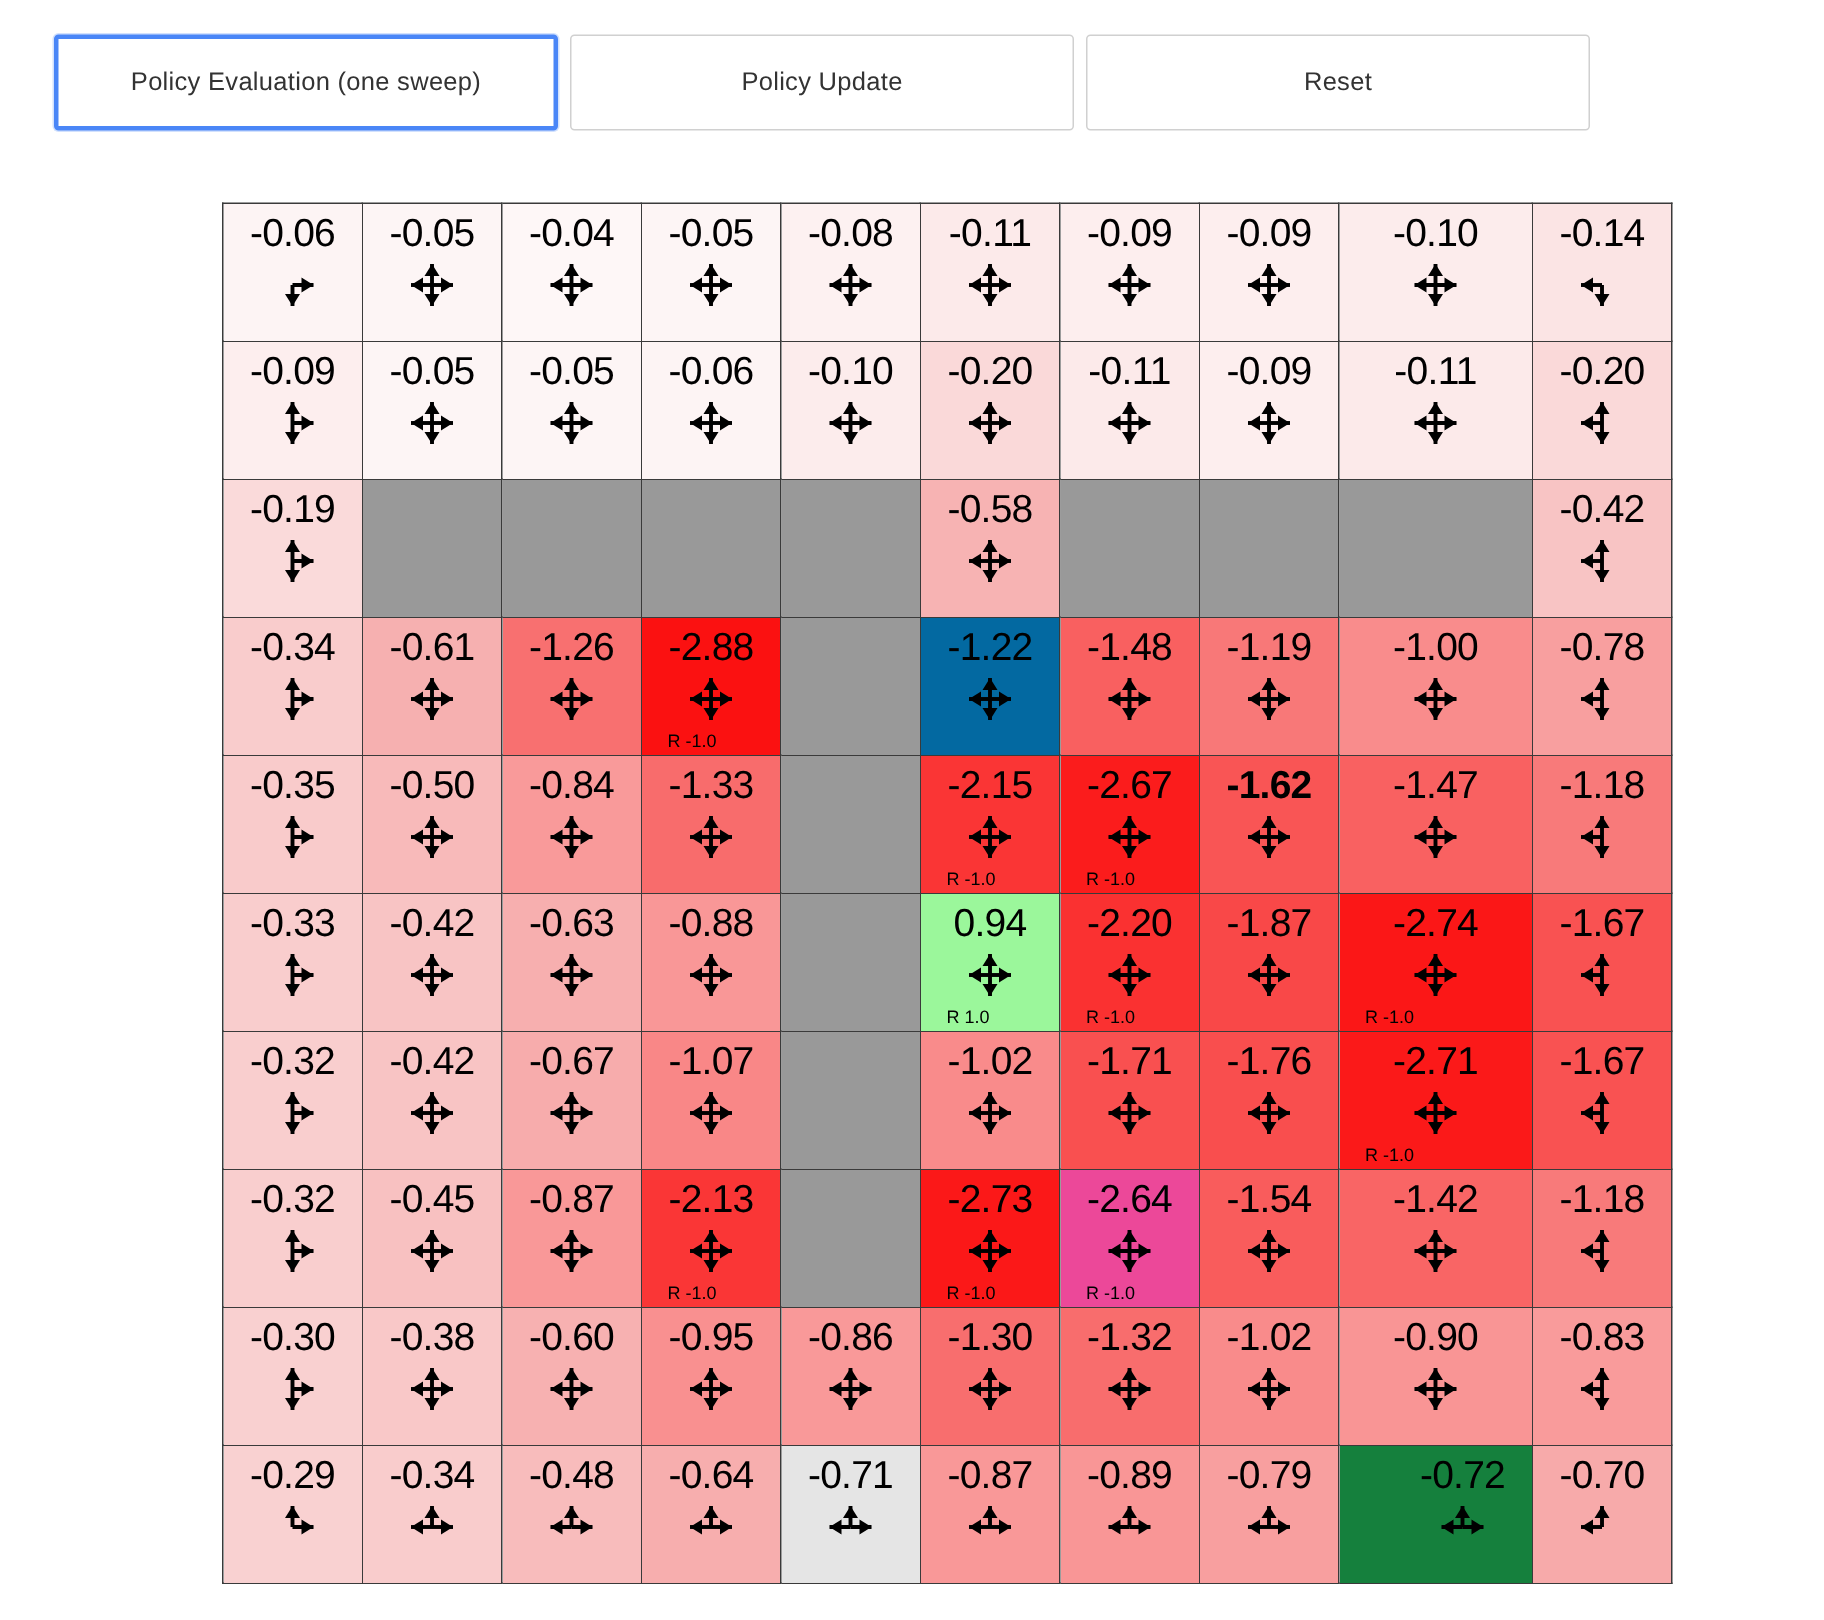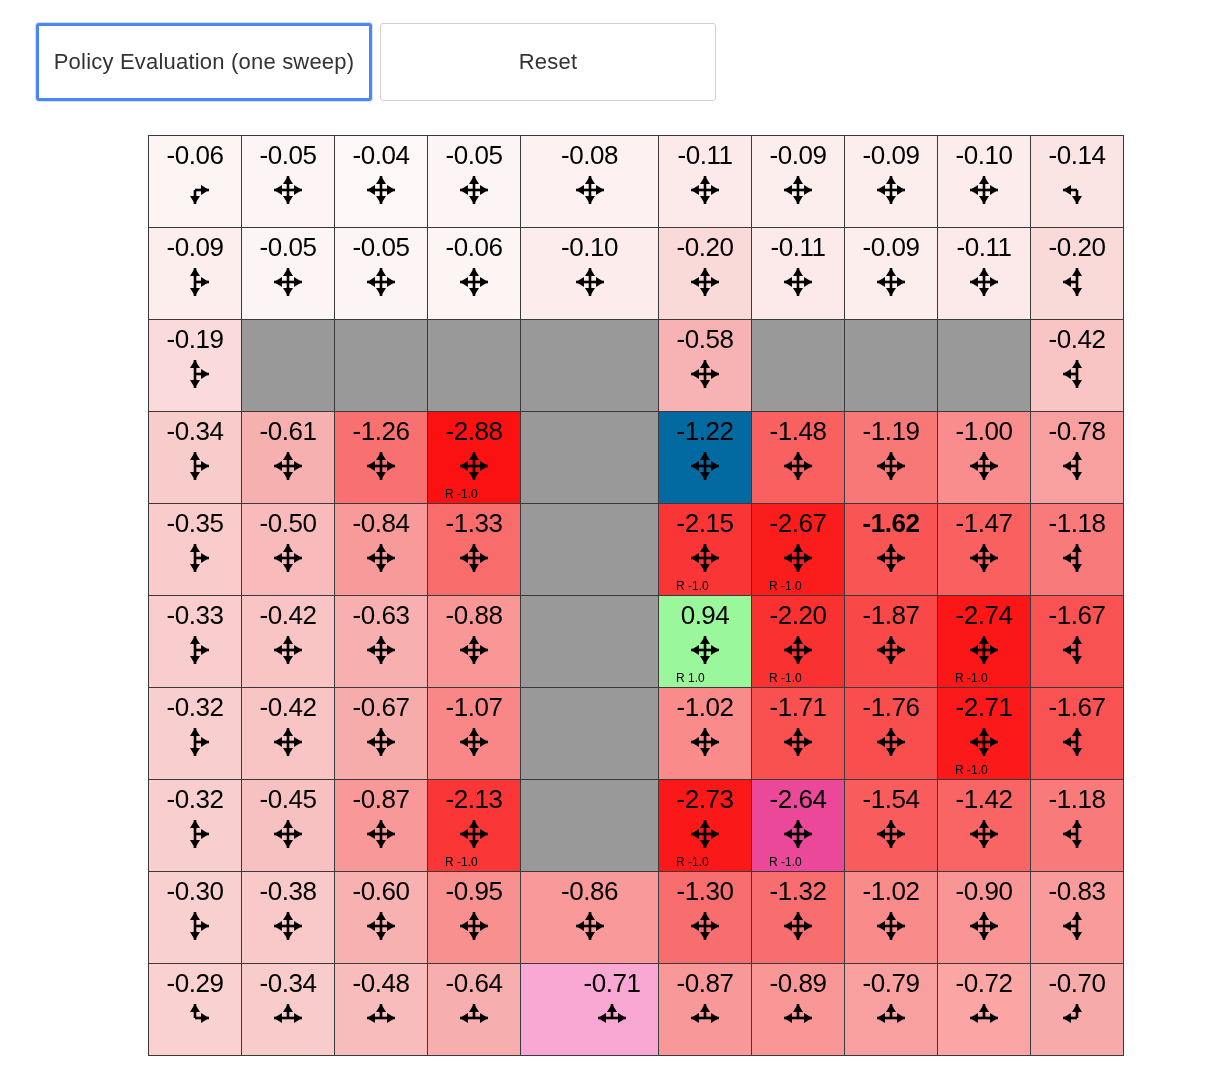--- a/index.html
+++ b/index.html
@@ -21,27 +21,27 @@
   
   .toolbar {
     position: absolute;
     top: 23px;
     left: 36px;
     display: flex;
     gap: 8px;
   }
   .tb-btn {
     width: 336px;
-    height: 78px;
+    height: 64px;
     box-sizing: border-box;
     background: #ffffff;
     border: 1px solid #d0d0d0;
     border-radius: 3px;
     color: #333333;
-    font-size: 22px;
+    font-size: 17px;
     display: flex;
     align-items: center;
     justify-content: center;
     cursor: pointer;
     letter-spacing: 0.2px;
   }
   .tb-btn.focused {
     border: 3px solid #4a86f7;
     box-shadow: 0 0 0 1px rgba(74,134,247,0.25);
   }
@@ -104,20 +104,23 @@
 </head>
 <body>
 
 <div id="app">
 
   <div class="toolbar">
       <div class="tb-btn focused">
         <span>Policy Evaluation (one sweep)</span>
       </div>
       <div class="tb-btn">
+        <span>Policy Update</span>
+      </div>
+      <div class="tb-btn">
         <span>Reset</span>
       </div>
     </div>
 
   <div class="gridwrap">
     <table class="grid">
       <tbody id="grid-body">
           <tr>
             <td style="background: rgb(253, 244, 244);">
               <div class="cell-inner">
@@ -1332,21 +1335,21 @@
                 <div class="arrows"><svg width="44" height="40" viewBox="0 0 44 40">
                     <line x1="22" y1="20" x2="22" y2="6" stroke="#000" stroke-width="2.6"></line>
                     <polygon points="22,6 27,14 17,14" fill="#000"></polygon>
                     <line x1="22" y1="20" x2="8" y2="20" stroke="#000" stroke-width="2.6"></line>
                     <polygon points="8,20 16,15 16,25" fill="#000"></polygon>
                     <line x1="22" y1="20" x2="36" y2="20" stroke="#000" stroke-width="2.6"></line>
                     <polygon points="36,20 28,25 28,15" fill="#000"></polygon>
                   </svg></div>
               </div>
             </td>
-            <td style="background: #f9a8d4; padding-left: 45px;">
+            <td style="background: #e5e5e5;">
               <div class="cell-inner">
                 <div class="val">-0.71</div>
                 <div class="arrows"><svg width="44" height="40" viewBox="0 0 44 40">
                     <line x1="22" y1="20" x2="22" y2="6" stroke="#000" stroke-width="2.6"></line>
                     <polygon points="22,6 27,14 17,14" fill="#000"></polygon>
                     <line x1="22" y1="20" x2="8" y2="20" stroke="#000" stroke-width="2.6"></line>
                     <polygon points="8,20 16,15 16,25" fill="#000"></polygon>
                     <line x1="22" y1="20" x2="36" y2="20" stroke="#000" stroke-width="2.6"></line>
                     <polygon points="36,20 28,25 28,15" fill="#000"></polygon>
                   </svg></div>
@@ -1384,21 +1387,21 @@
                 <div class="arrows"><svg width="44" height="40" viewBox="0 0 44 40">
                     <line x1="22" y1="20" x2="22" y2="6" stroke="#000" stroke-width="2.6"></line>
                     <polygon points="22,6 27,14 17,14" fill="#000"></polygon>
                     <line x1="22" y1="20" x2="8" y2="20" stroke="#000" stroke-width="2.6"></line>
                     <polygon points="8,20 16,15 16,25" fill="#000"></polygon>
                     <line x1="22" y1="20" x2="36" y2="20" stroke="#000" stroke-width="2.6"></line>
                     <polygon points="36,20 28,25 28,15" fill="#000"></polygon>
                   </svg></div>
               </div>
             </td>
-            <td style="background: #fca5a5;">
+            <td style="background: #15803d; padding-left: 36px;">
               <div class="cell-inner">
                 <div class="val">-0.72</div>
                 <div class="arrows"><svg width="44" height="40" viewBox="0 0 44 40">
                     <line x1="22" y1="20" x2="22" y2="6" stroke="#000" stroke-width="2.6"></line>
                     <polygon points="22,6 27,14 17,14" fill="#000"></polygon>
                     <line x1="22" y1="20" x2="8" y2="20" stroke="#000" stroke-width="2.6"></line>
                     <polygon points="8,20 16,15 16,25" fill="#000"></polygon>
                     <line x1="22" y1="20" x2="36" y2="20" stroke="#000" stroke-width="2.6"></line>
                     <polygon points="36,20 28,25 28,15" fill="#000"></polygon>
                   </svg></div>

